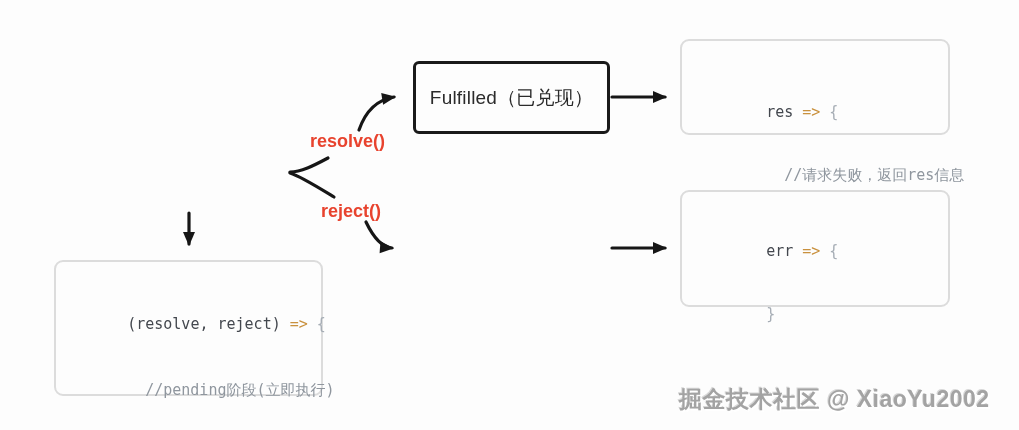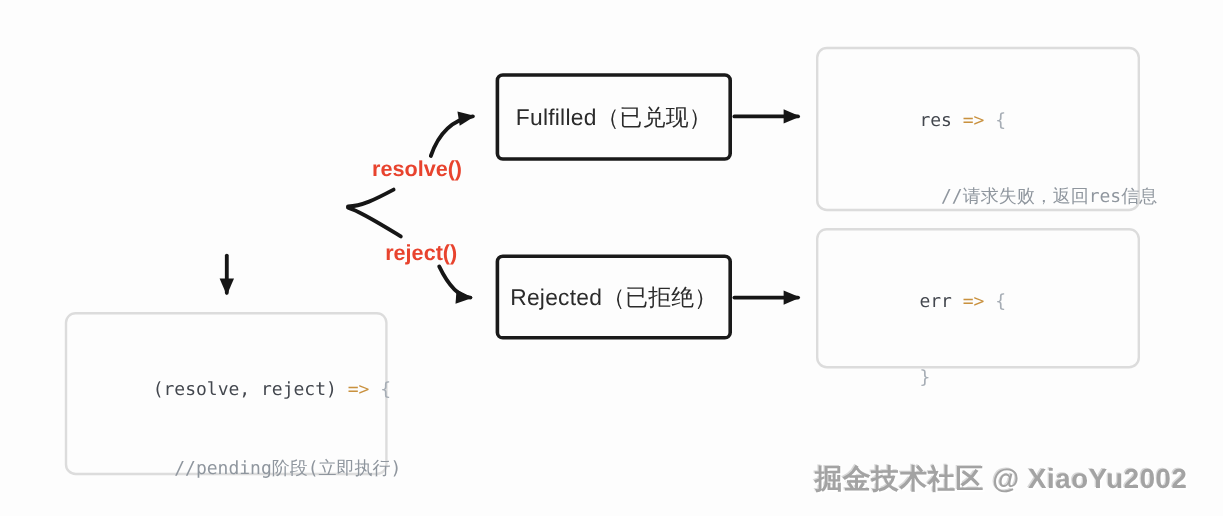--- a/index.html
+++ b/index.html
@@ -62,21 +62,21 @@
     box-sizing: border-box;
     background: #fdfdfd;
     border: 2px solid #dcdcdc;
     border-radius: 9px;
     font-family: "DejaVu Sans Mono", "Liberation Mono", monospace;
     font-size: 15px;
     line-height: 21px;
     color: #43474e;
   }
   #executor-box { left: 54px;  top: 260px; width: 269px; height: 136px; padding: 29px 10px 0 17px; line-height: 22px; }
-  #res-box      { left: 680px; top: 39px;  width: 270px; height: 137px; padding: 28px 10px 0 30px; }
+  #res-box      { left: 680px; top: 39px;  width: 270px; height: 96px; padding: 40px 10px 0 30px; }
   #err-box      { left: 680px; top: 190px; width: 270px; height: 117px; padding: 28px 0 0 30px; }
 
   .code-line { white-space: pre; }
   .code-line > span + span { margin-left: 9px; }
   .tok-id     { color: #43474e; }
   .tok-arrow  { color: #c9913e; }
   .tok-brace  { color: #a6adb5; }
   .tok-comment{ color: #8f969e; padding-left: 18px; }
   .tok-close  { color: #a6adb5; }
 
@@ -121,23 +121,20 @@
     <path class="stroke" d="M 189 213 L 189 244" marker-end="url(#ah)"></path>
 
     <path class="stroke" d="M 612 97 L 665 97" marker-end="url(#ah)"></path>
 
     <path class="stroke" d="M 612 248 L 665 248" marker-end="url(#ah)"></path>
   </svg>
 
   <div class="state-box" id="fulfilled-box">
     <span>Fulfilled（已兑现）</span>
   </div>
-  <div class="state-box" id="rejected-box">
-    <span>Rejected（已拒绝）</span>
-  </div>
 
   <div class="transition-label" id="resolve-label">resolve()</div>
   <div class="transition-label" id="reject-label">reject()</div>
 
   <div class="code-box" id="executor-box">
     <div class="code-line">
       <span class="tok-id">(resolve, reject)</span><span class="tok-arrow">=&gt;</span><span class="tok-brace">{</span>
     </div>
     <div class="code-line">
       <span class="tok-comment">//pending阶段(立即执行)</span>

